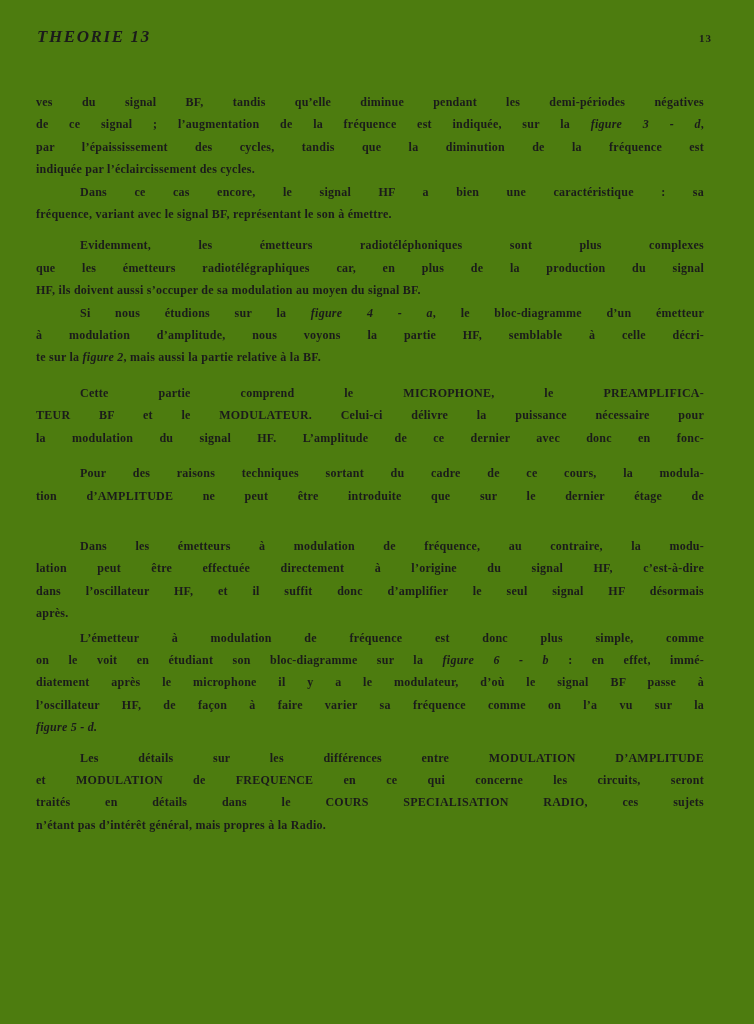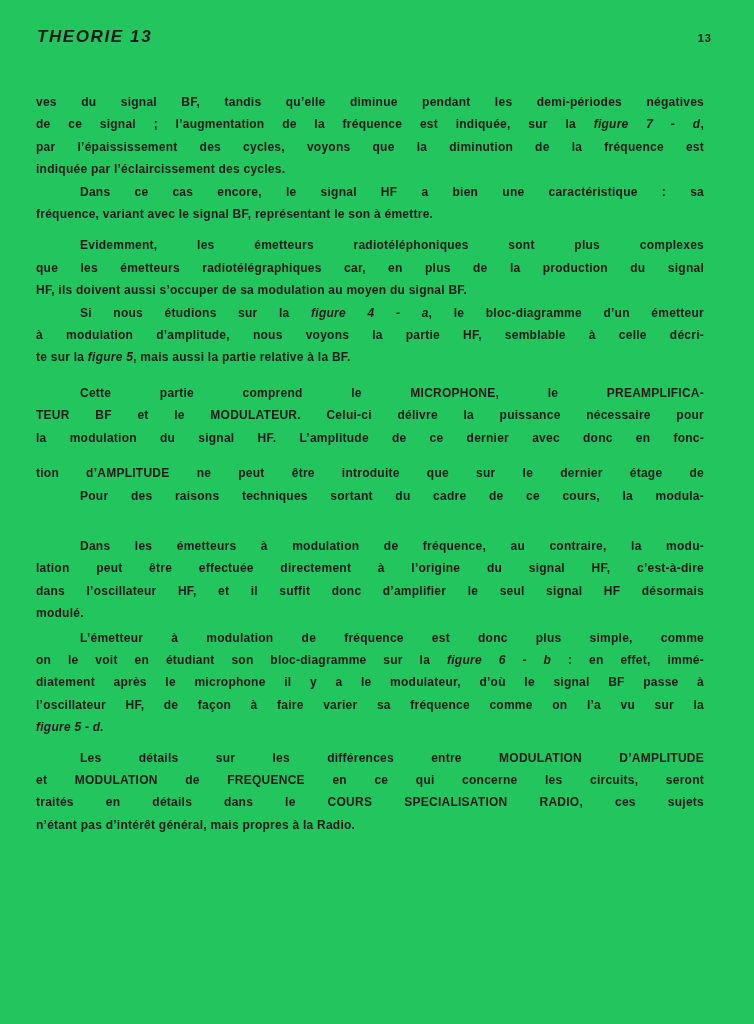--- a/index.html
+++ b/index.html
@@ -4,23 +4,23 @@
 <style>
   html, body { margin: 0; padding: 0; }
   body {
     width: 754px; height: 1024px;
     background: #ffffff;
     overflow: hidden;
   }
   .page {
     position: relative;
     width: 754px; height: 1024px;
-    background: #22c55e;
+    background: #4d7c0f;
     color: #1b1b1b;
-    font-family: Liberation Sans, sans-serif;
+    font-family: Liberation Serif, serif;
     font-weight: 700;
     box-sizing: border-box;
   }
   .page-header {
     display: flex;
     justify-content: space-between;
     align-items: baseline;
     padding: 27px 42px 0 37px;
   }
   .doc-title {
@@ -66,52 +66,52 @@
 <body>
 
 <div class="page">
   <header class="page-header">
     <span class="doc-title">THEORIE 13</span>
     <span class="page-number">13</span>
   </header>
   <main class="page-body" id="body-container">
       <div class="para">
         <div class="line full"><span>ves du signal BF, tandis qu’elle diminue pendant les demi-périodes négatives</span></div>
-        <div class="line full"><span>de ce signal ; l’augmentation de la fréquence est indiquée, sur la </span><span class="it">figure 7 - d</span><span>,</span></div>
-        <div class="line full"><span>par l’épaississement des cycles, voyons que la diminution de la fréquence est</span></div>
+        <div class="line full"><span>de ce signal ; l’augmentation de la fréquence est indiquée, sur la </span><span class="it">figure 3 - d</span><span>,</span></div>
+        <div class="line full"><span>par l’épaississement des cycles, tandis que la diminution de la fréquence est</span></div>
         <div class="line"><span>indiquée par l’éclaircissement des cycles.</span></div>
       </div>
       <div class="para">
         <div class="line full indent"><span>Dans ce cas encore, le signal HF a bien une caractéristique : sa</span></div>
         <div class="line"><span>fréquence, variant avec le signal BF, représentant le son à émettre.</span></div>
       </div>
       <div class="para">
         <div class="line full indent"><span>Evidemment, les émetteurs radiotéléphoniques sont plus complexes</span></div>
         <div class="line full"><span>que les émetteurs radiotélégraphiques car, en plus de la production du signal</span></div>
         <div class="line"><span>HF, ils doivent aussi s’occuper de sa modulation au moyen du signal BF.</span></div>
       </div>
       <div class="para">
         <div class="line full indent"><span>Si nous étudions sur la </span><span class="it">figure 4 - a</span><span>, le bloc-diagramme d’un émetteur</span></div>
         <div class="line full"><span>à modulation d’amplitude, nous voyons la partie HF, semblable à celle décri-</span></div>
-        <div class="line"><span>te sur la </span><span class="it">figure 5</span><span>, mais aussi la partie relative à la BF.</span></div>
+        <div class="line"><span>te sur la </span><span class="it">figure 2</span><span>, mais aussi la partie relative à la BF.</span></div>
       </div>
       <div class="para">
         <div class="line full indent"><span>Cette partie comprend le MICROPHONE, le PREAMPLIFICA-</span></div>
         <div class="line full"><span>TEUR BF et le MODULATEUR. Celui-ci délivre la puissance nécessaire pour</span></div>
         <div class="line full"><span>la modulation du signal HF. L’amplitude de ce dernier avec donc en fonc-</span></div>
       </div>
       <div class="para">
+        <div class="line full indent"><span>Pour des raisons techniques sortant du cadre de ce cours, la modula-</span></div>
         <div class="line full"><span>tion d’AMPLITUDE ne peut être introduite que sur le dernier étage de</span></div>
-        <div class="line full indent"><span>Pour des raisons techniques sortant du cadre de ce cours, la modula-</span></div>
       </div>
       <div class="para">
         <div class="line full indent"><span>Dans les émetteurs à modulation de fréquence, au contraire, la modu-</span></div>
         <div class="line full"><span>lation peut être effectuée directement à l’origine du signal HF, c’est-à-dire</span></div>
         <div class="line full"><span>dans l’oscillateur HF, et il suffit donc d’amplifier le seul signal HF désormais</span></div>
-        <div class="line"><span>modulé.</span></div>
+        <div class="line"><span>après.</span></div>
       </div>
       <div class="para">
         <div class="line full indent"><span>L’émetteur à modulation de fréquence est donc plus simple, comme</span></div>
         <div class="line full"><span>on le voit en étudiant son bloc-diagramme sur la </span><span class="it">figure 6 - b</span><span> : en effet, immé-</span></div>
         <div class="line full"><span>diatement après le microphone il y a le modulateur, d’où le signal BF passe à</span></div>
         <div class="line full"><span>l’oscillateur HF, de façon à faire varier sa fréquence comme on l’a vu sur la</span></div>
         <div class="line"><span class="it">figure 5 - d.</span></div>
       </div>
       <div class="para">
         <div class="line full indent"><span>Les détails sur les différences entre MODULATION D’AMPLITUDE</span></div>

